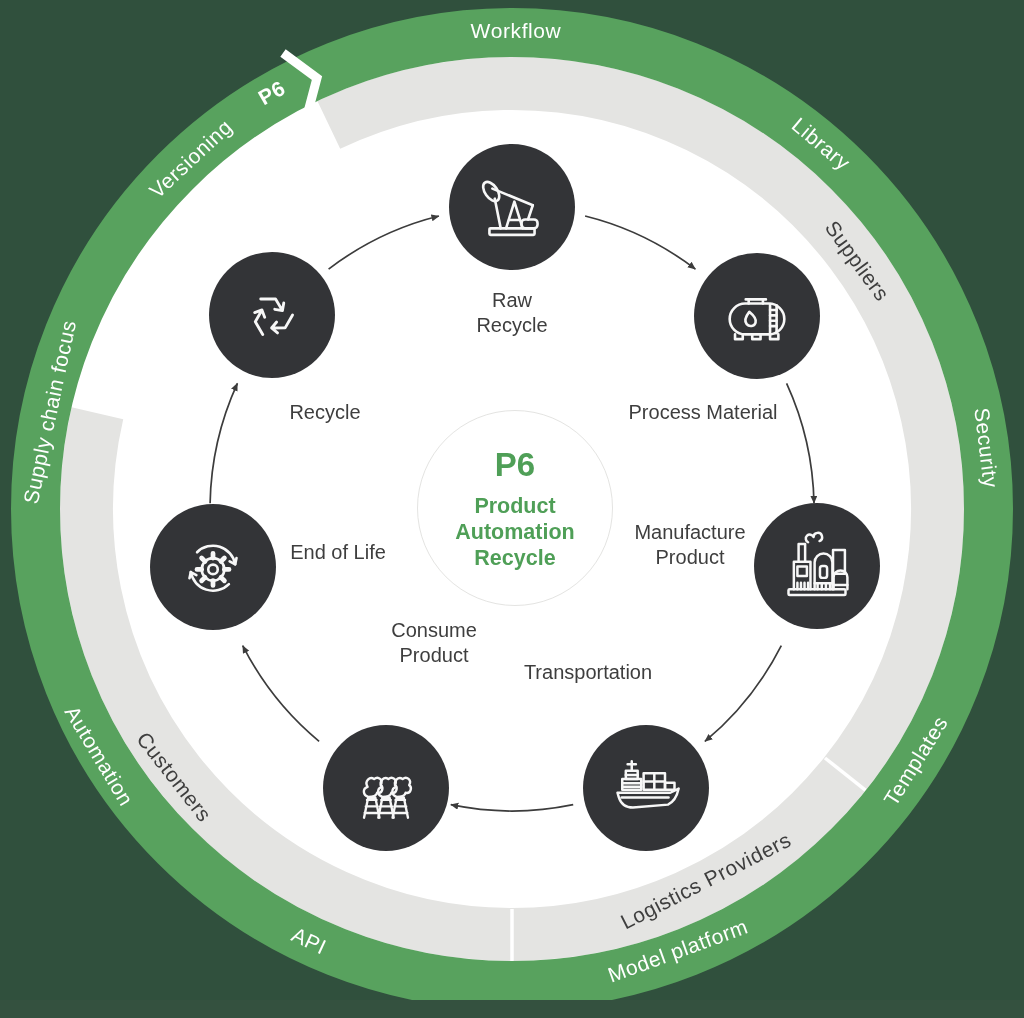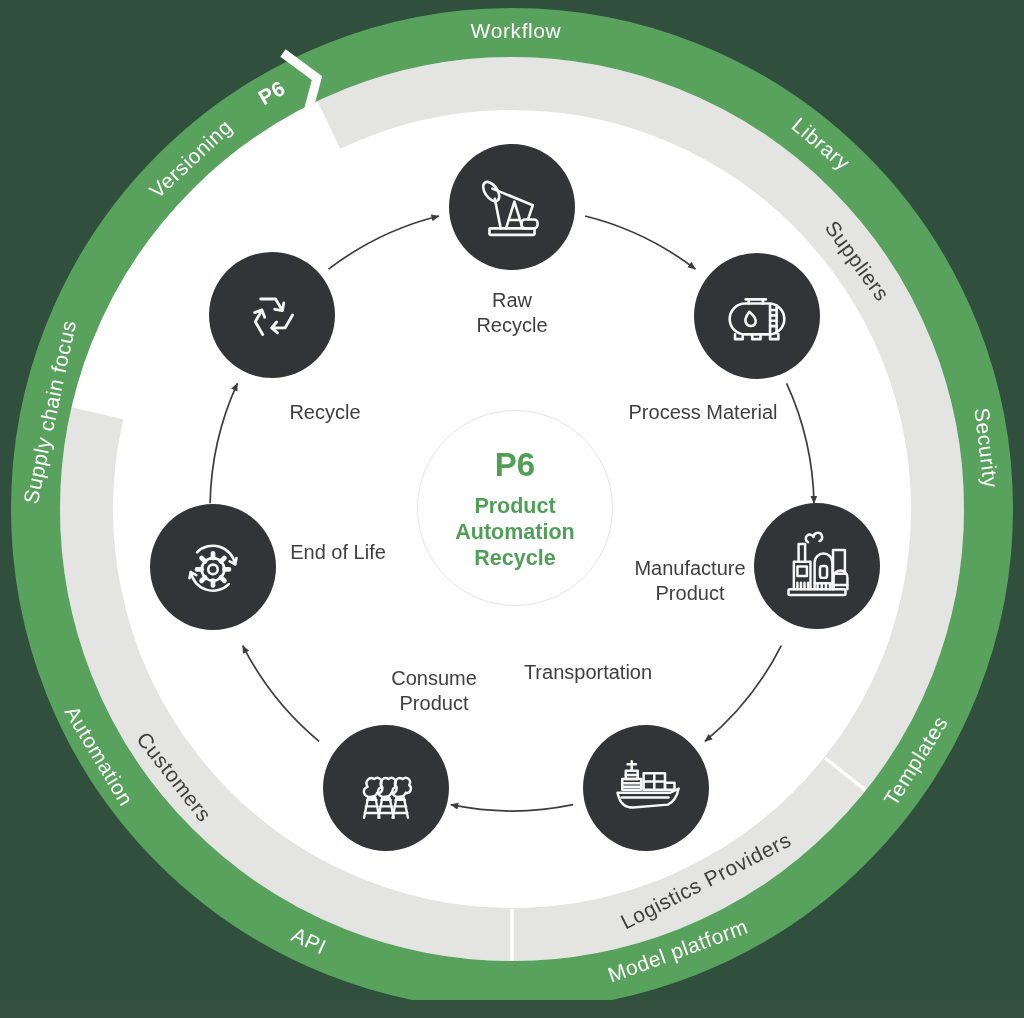--- a/index.html
+++ b/index.html
@@ -194,28 +194,28 @@
     </svg>
   </div>
 
   <div class="nl" style="left:512px;top:288px">
     <span>Raw</span>
     <span>Recycle</span>
   </div>
   <div class="nl" style="left:703px;top:400px">
     <span>Process Material</span>
   </div>
-  <div class="nl" style="left:690px;top:556px">
+  <div class="nl" style="left:690px;top:520px">
     <span>Manufacture</span>
     <span>Product</span>
   </div>
   <div class="nl" style="left:588px;top:660px">
     <span>Transportation</span>
   </div>
-  <div class="nl" style="left:434px;top:666px">
+  <div class="nl" style="left:434px;top:618px">
     <span>Consume</span>
     <span>Product</span>
   </div>
   <div class="nl" style="left:338px;top:540px">
     <span>End of Life</span>
   </div>
   <div class="nl" style="left:325px;top:400px">
     <span>Recycle</span>
   </div>
 

